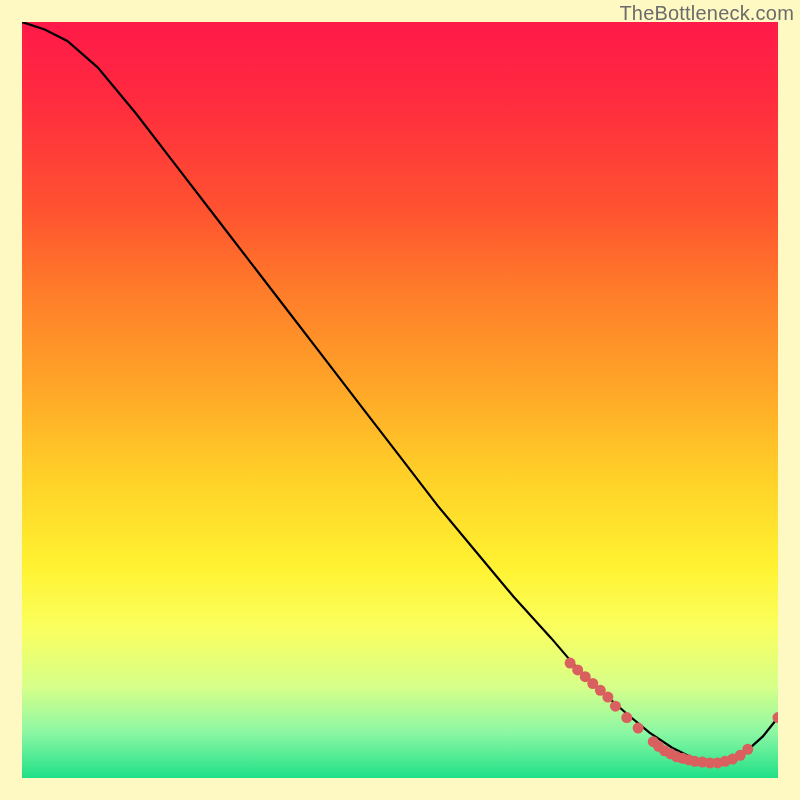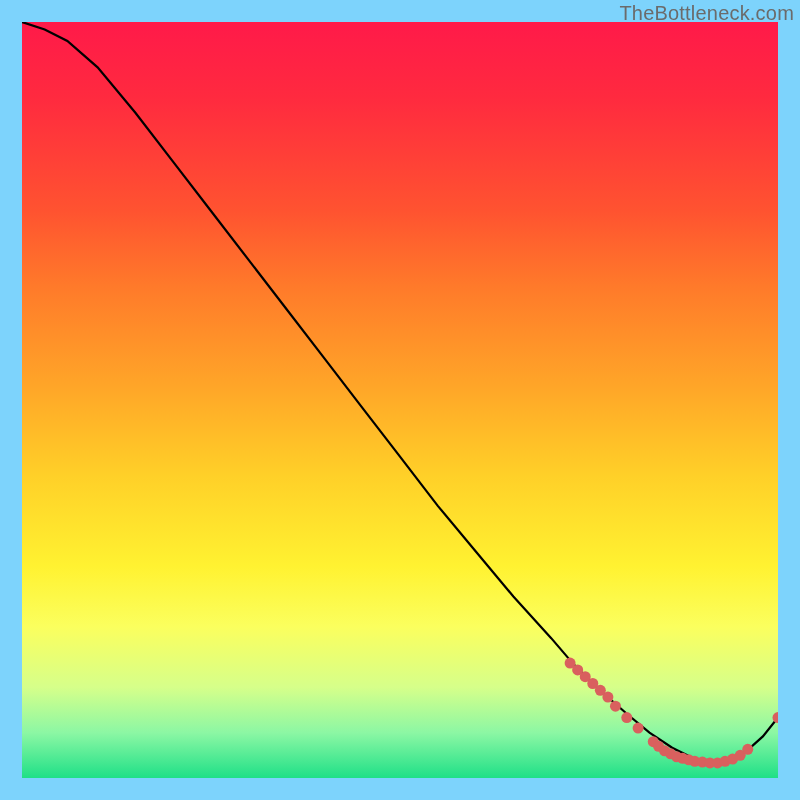--- a/index.html
+++ b/index.html
@@ -8,21 +8,21 @@
     width: 800px;
     height: 800px;
     background: #000;
     overflow: hidden;
     font-family: Arial, Helvetica, sans-serif;
   }
   .stage {
     position: relative;
     width: 800px;
     height: 800px;
-    background: #7dd3fc;
+    background: #fef9c3;
   }
   .plot-area {
     position: absolute;
     left: 22px;
     top: 22px;
     width: 756px;
     height: 756px;
     background: linear-gradient(
       to bottom,
       #ff1a49 0%,

